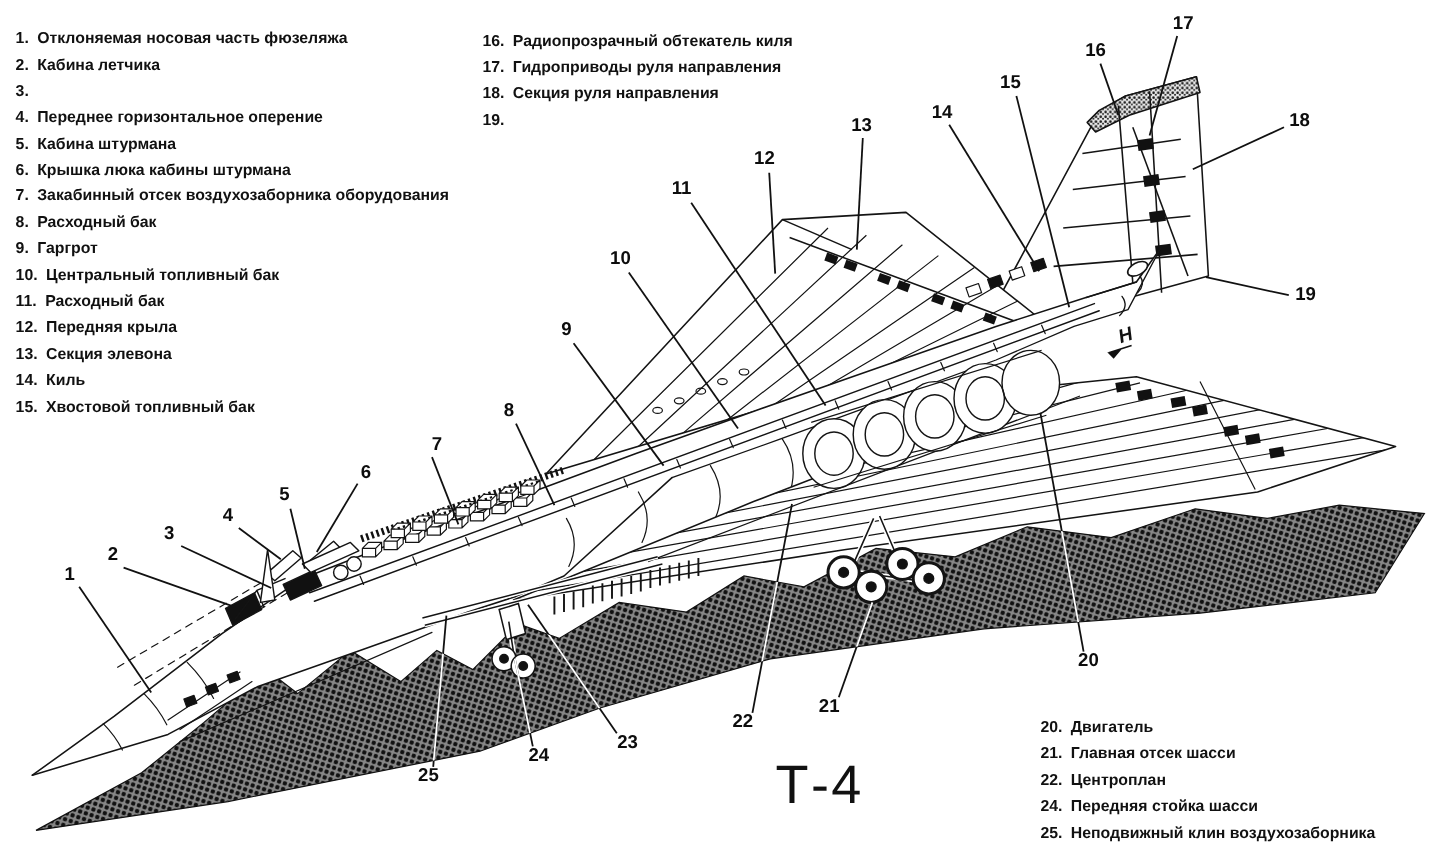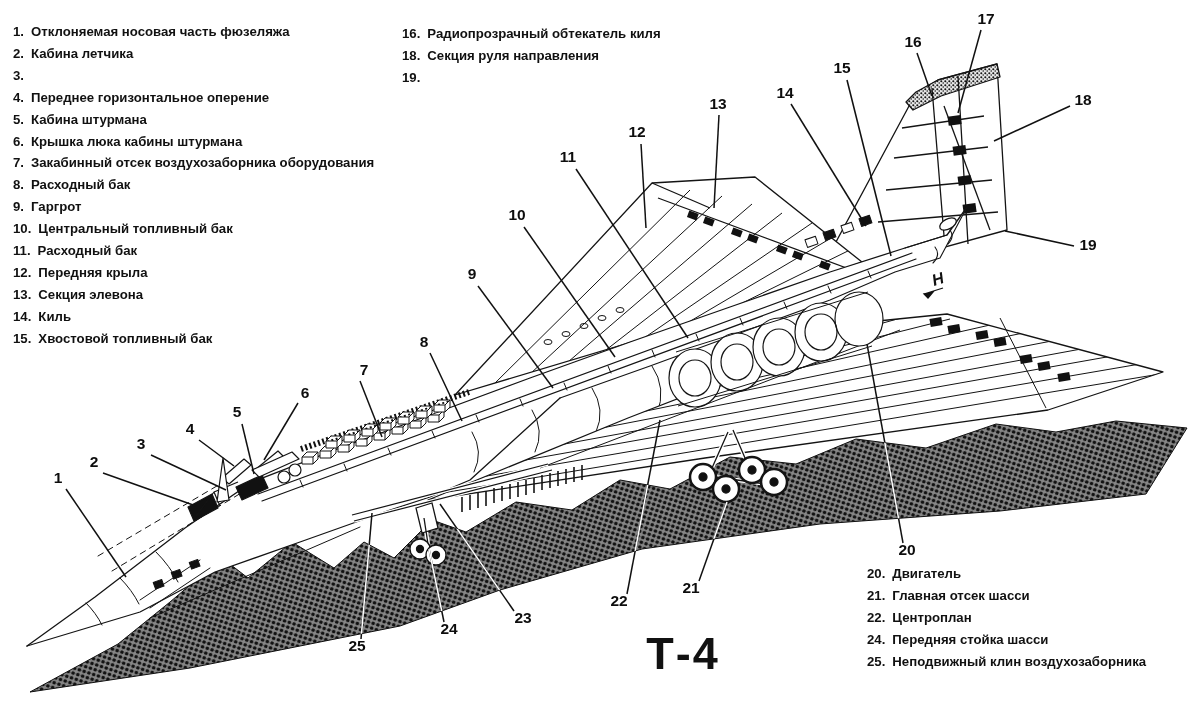--- a/index.html
+++ b/index.html
@@ -5,23 +5,23 @@
   html,body{margin:0;padding:0;background:#fff;}
   .stage{position:relative;width:1200px;height:706px;background:#fff;overflow:hidden;
          font-family:"Liberation Sans","DejaVu Sans",sans-serif;color:#111;}
   .stage svg{position:absolute;left:0;top:0;}
   .legend{position:absolute;font-weight:bold;font-size:13.2px;line-height:21.9px;white-space:nowrap;}
   .legend ul{list-style:none;margin:0;padding:0;}
   .legend li{display:flex;}
   .legend .num{margin-right:7px;}
   .legend-left{left:13px;top:21px;}
   .legend-mid{left:402px;top:23px;}
-  .legend-br{left:867px;top:563px;line-height:22px;}
+  .legend-br{left:867px;top:595px;line-height:22px;}
   .diagram-title{position:absolute;left:608px;top:628px;width:150px;text-align:center;
-                 font-weight:bold;font-size:45px;letter-spacing:2px;}
+                 font-weight:normal;font-size:45px;letter-spacing:2px;}
   .art line,.art path,.art ellipse,.art circle,.art polyline{vector-effect:none;}
   text.co{font-family:"Liberation Sans","DejaVu Sans",sans-serif;font-weight:bold;font-size:15.5px;fill:#0d0d0d;}
 </style>
 </head>
 <body>
 
 <div class="stage">
 
 <svg class="art" width="1200" height="706" viewBox="0 0 1200 706">
   <defs>
@@ -331,20 +331,24 @@
         </li>
       </ul>
 </div>
 <div class="legend legend-mid">
   <ul>
         <li>
           <span class="num">16.</span>
           <span class="lbl">Радиопрозрачный обтекатель киля</span>
         </li>
         <li>
+          <span class="num">17.</span>
+          <span class="lbl">Гидроприводы руля направления</span>
+        </li>
+        <li>
           <span class="num">18.</span>
           <span class="lbl">Секция руля направления</span>
         </li>
         <li>
           <span class="num">19.</span>
         </li>
       </ul>
 </div>
 <div class="legend legend-br">
   <ul>

